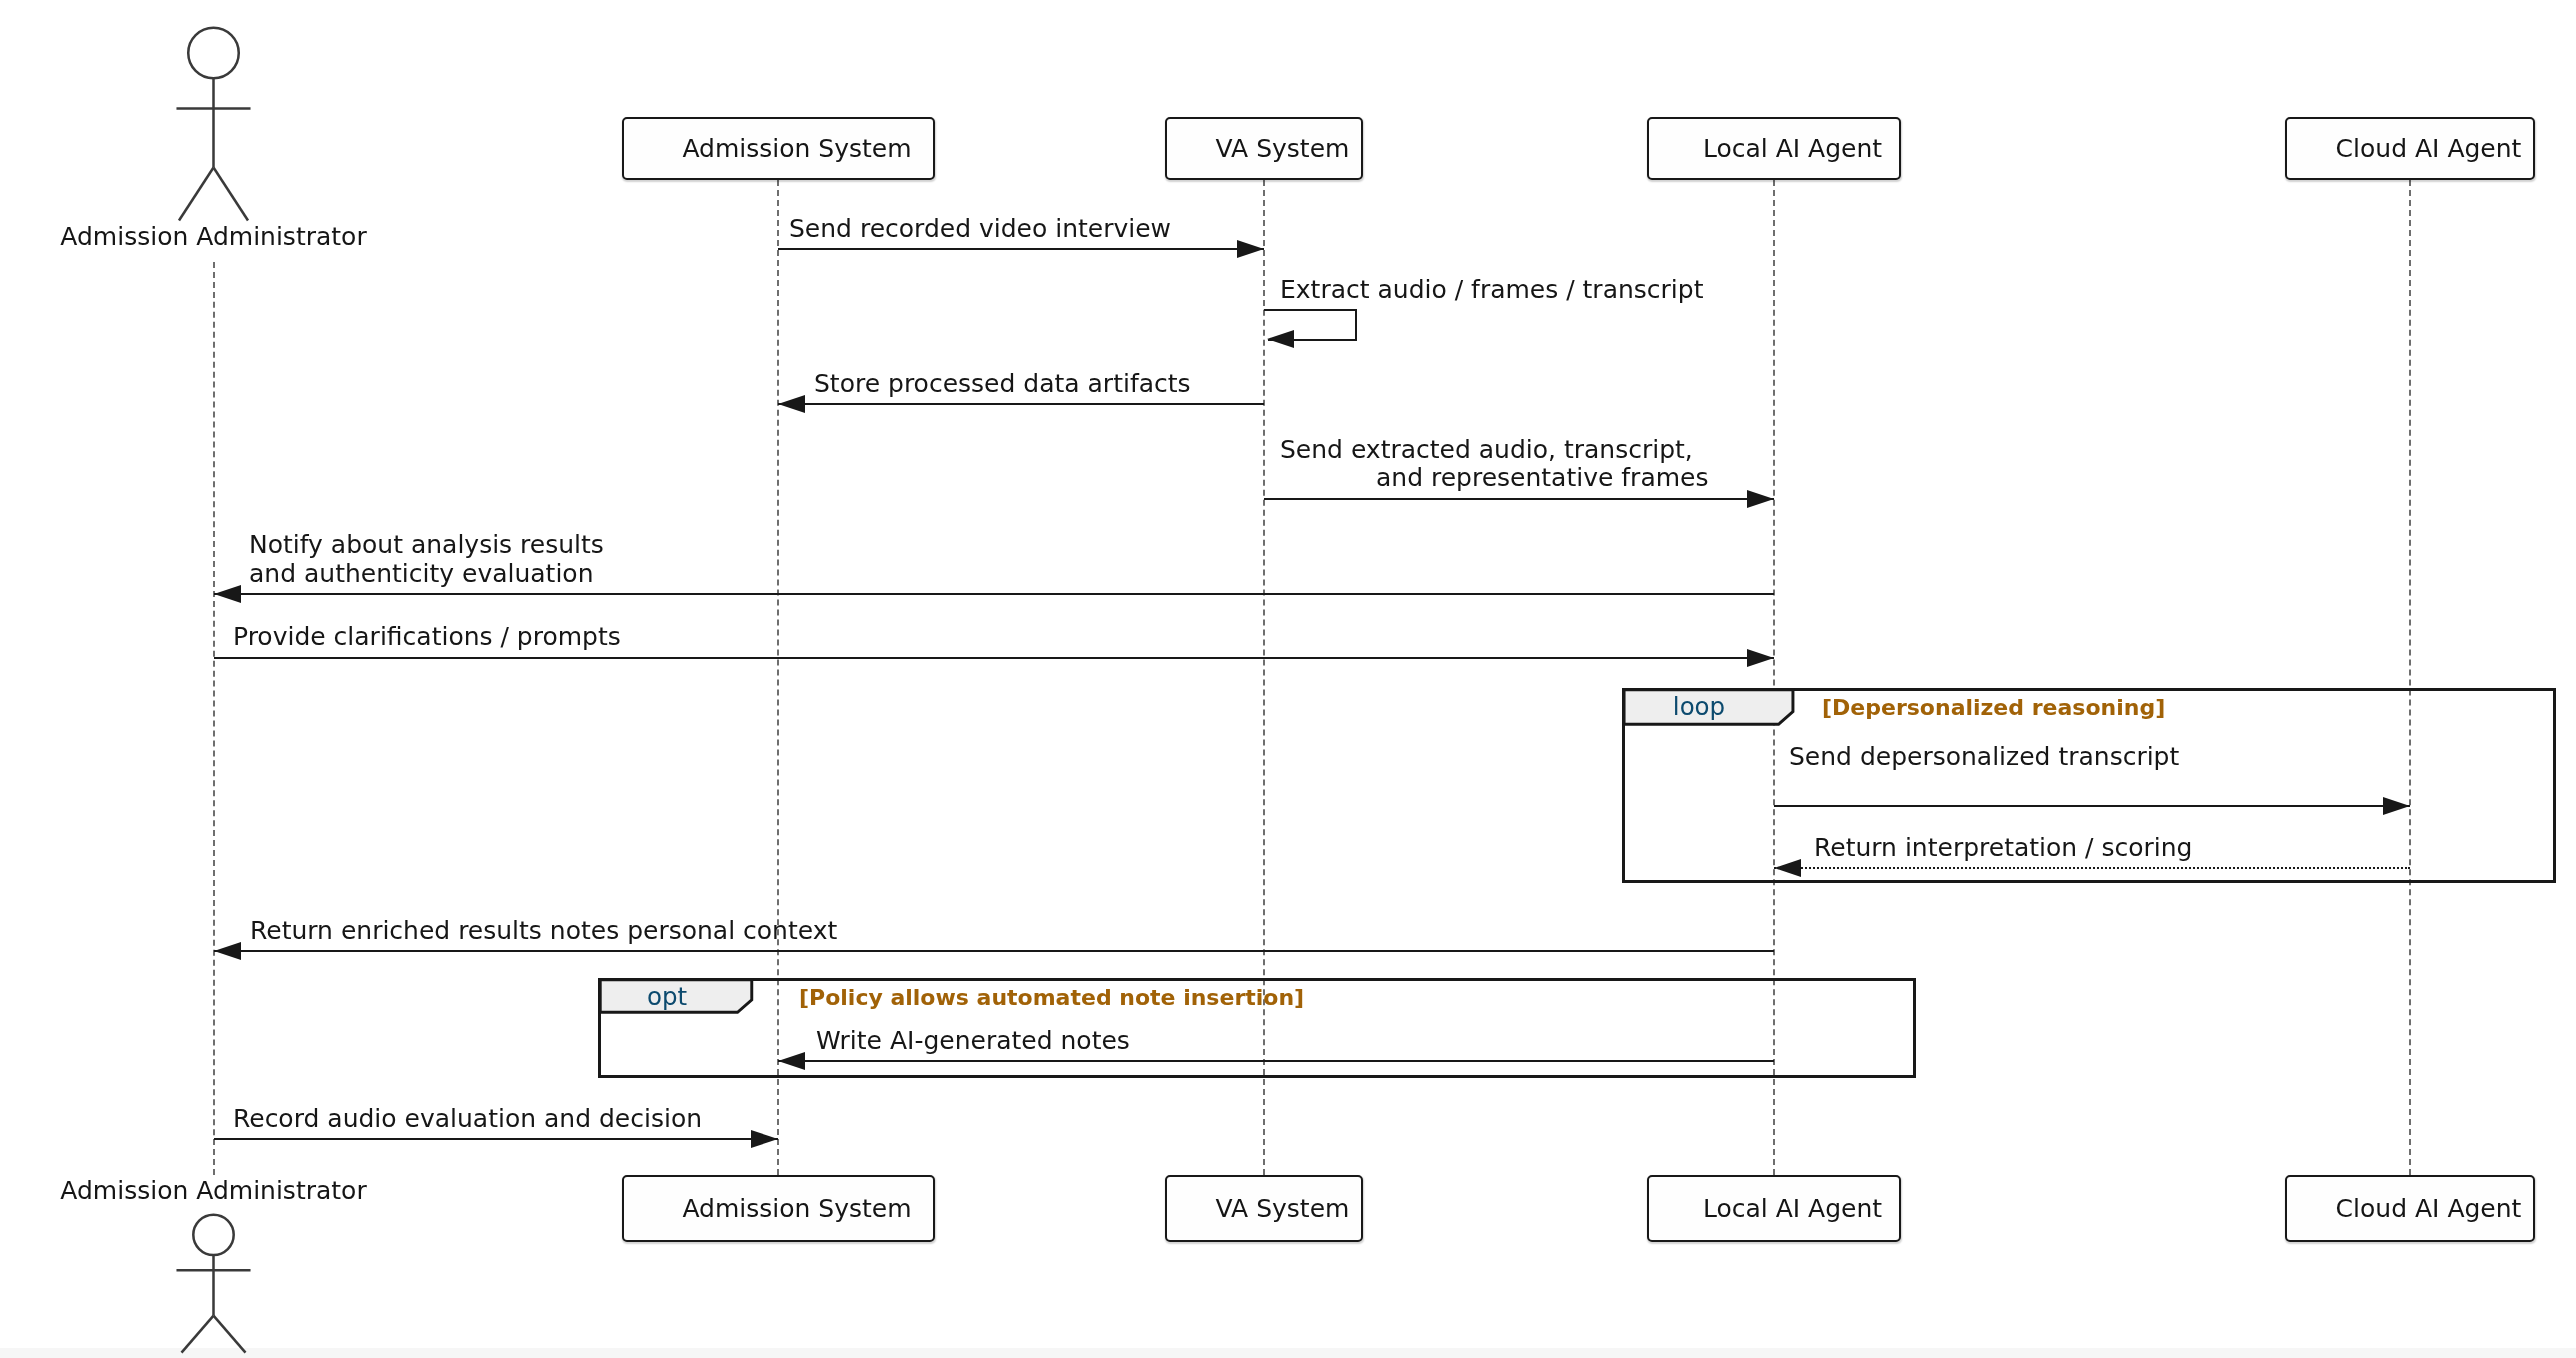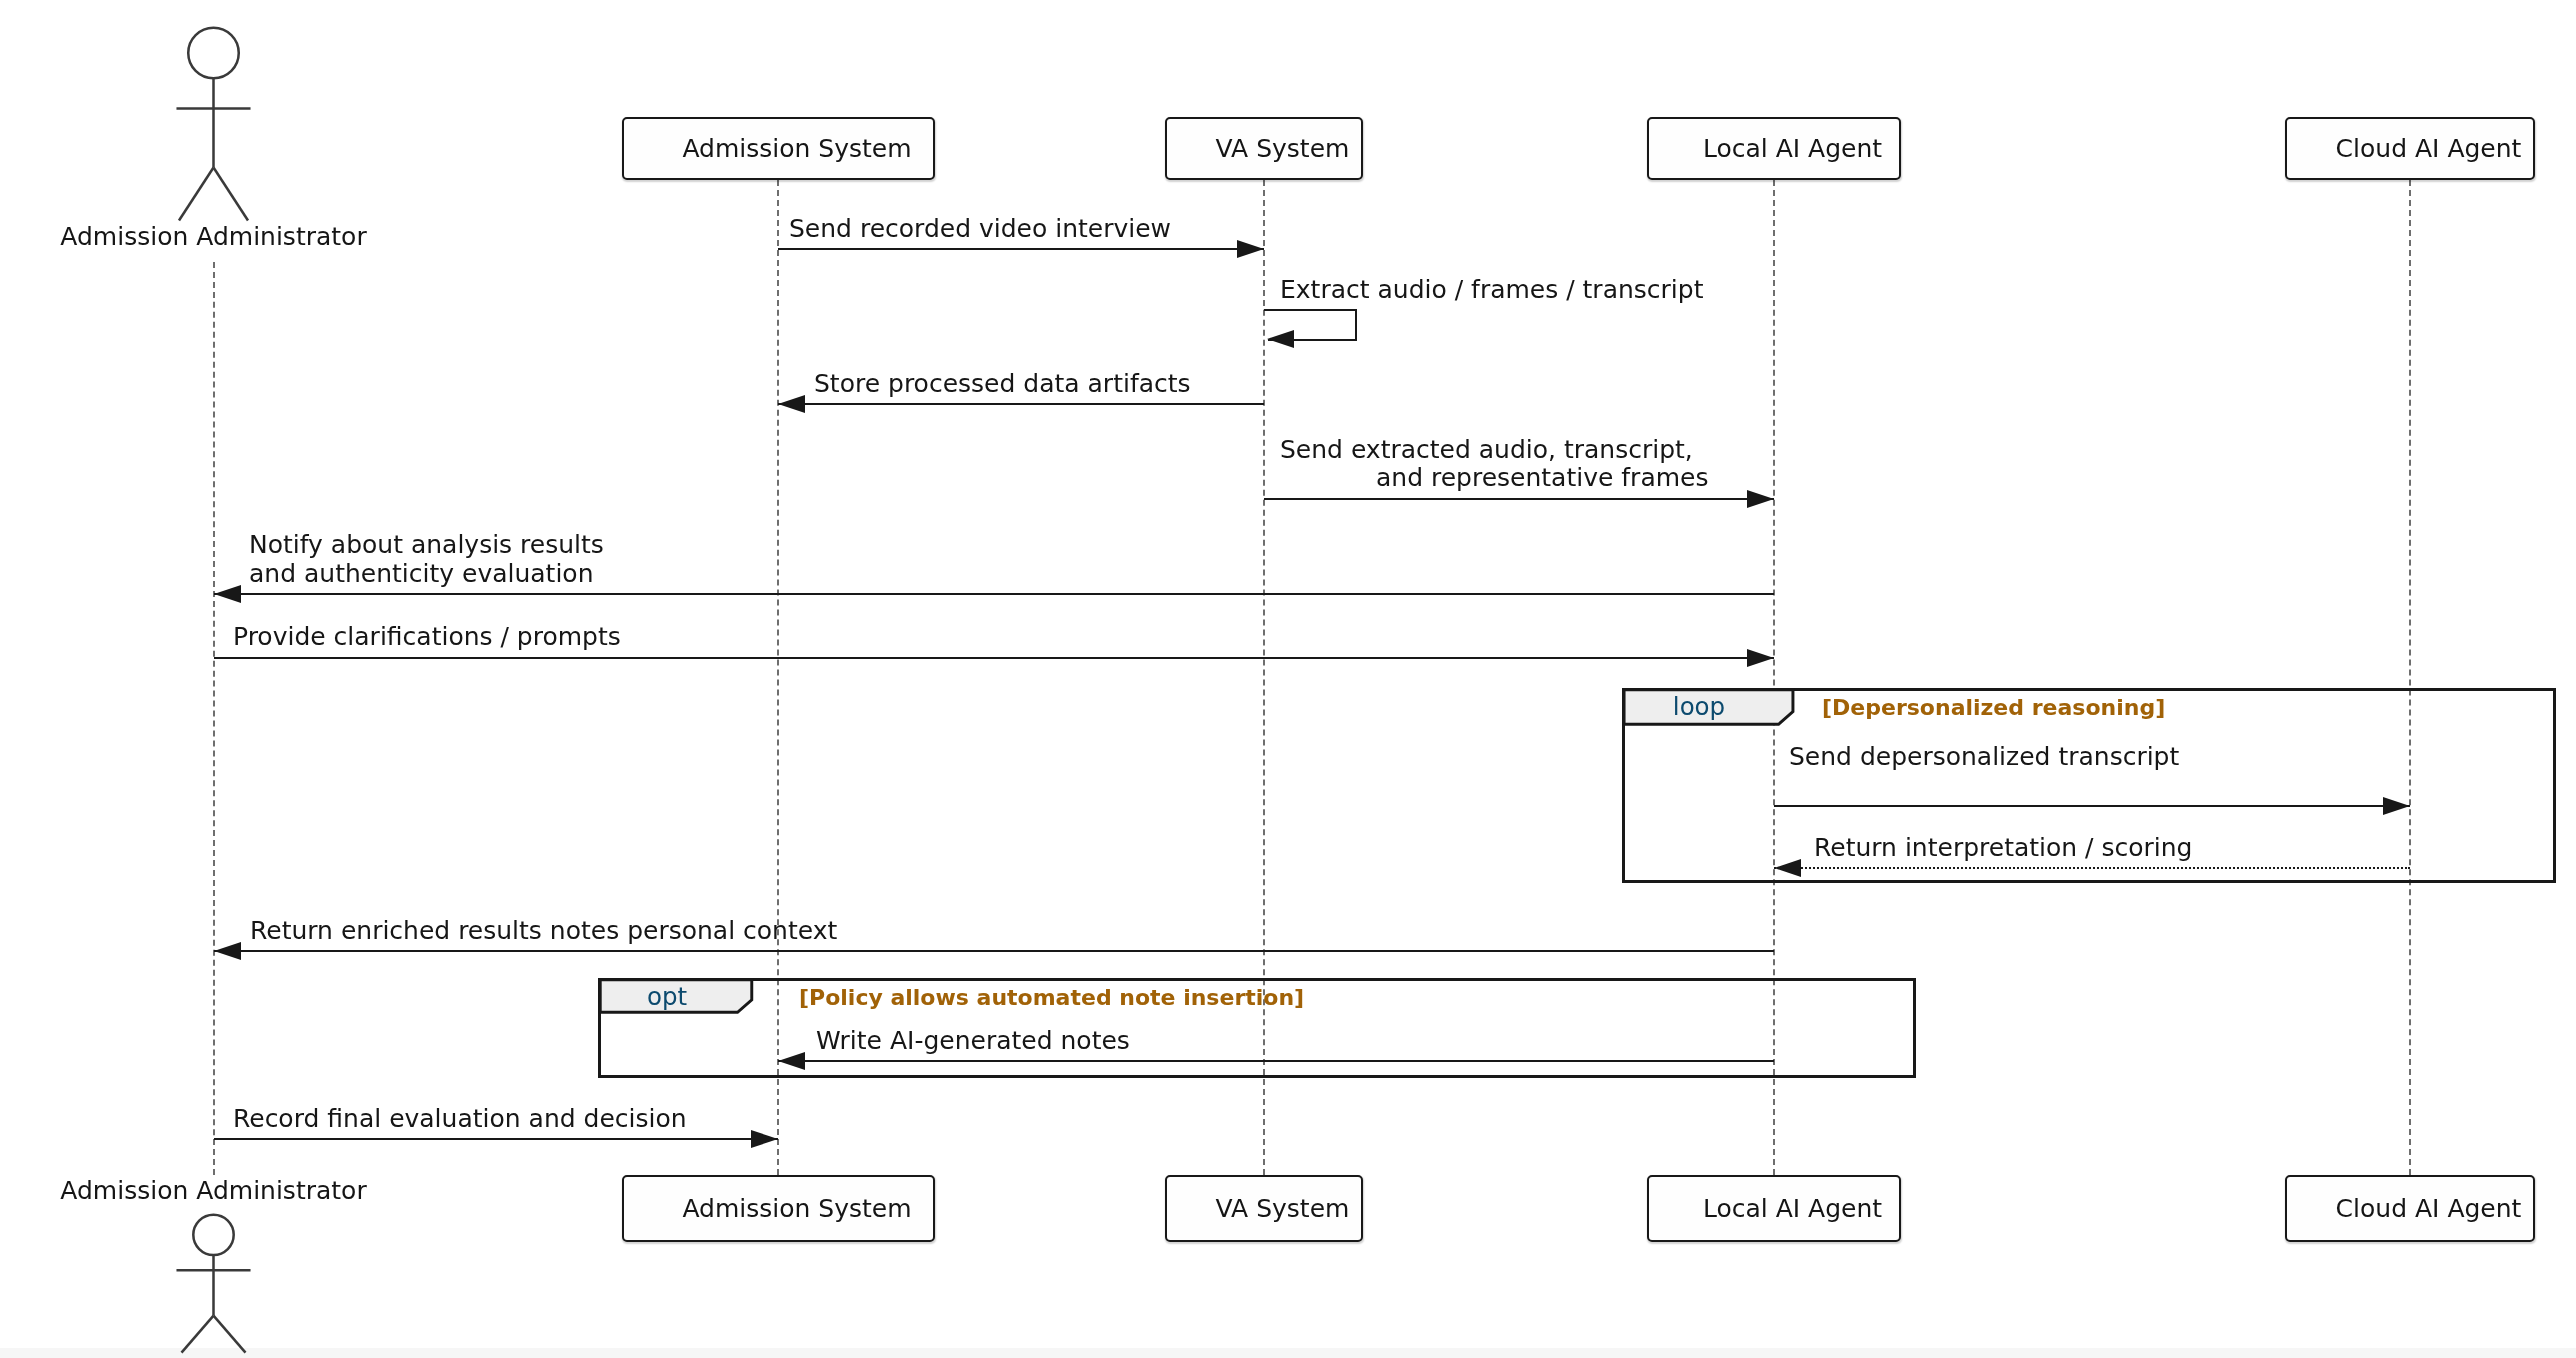--- a/index.html
+++ b/index.html
@@ -178,15 +178,15 @@
     <div class="head-left" style="left: 1774px; top: 859px;"></div>
     <div class="msg-label" style="left: 1814px; top: 833px;">Return interpretation / scoring</div>
     <div class="msg-shaft" style="left: 214px; top: 950px; width: 1560px;"></div>
     <div class="head-left" style="left: 214px; top: 942px;"></div>
     <div class="msg-label" style="left: 250px; top: 916px;">Return enriched results notes personal context</div>
     <div class="msg-shaft" style="left: 778px; top: 1060px; width: 996px;"></div>
     <div class="head-left" style="left: 778px; top: 1052px;"></div>
     <div class="msg-label" style="left: 816px; top: 1026px;">Write AI-generated notes</div>
     <div class="msg-shaft" style="left: 214px; top: 1138px; width: 564px;"></div>
     <div class="head-right" style="left: 751px; top: 1130px;"></div>
-    <div class="msg-label" style="left: 233px; top: 1104px;">Record final evaluation and decision</div>
+    <div class="msg-label" style="left: 233px; top: 1104px;">Record audio evaluation and decision</div>
   </div>
 
 
 </body></html>

